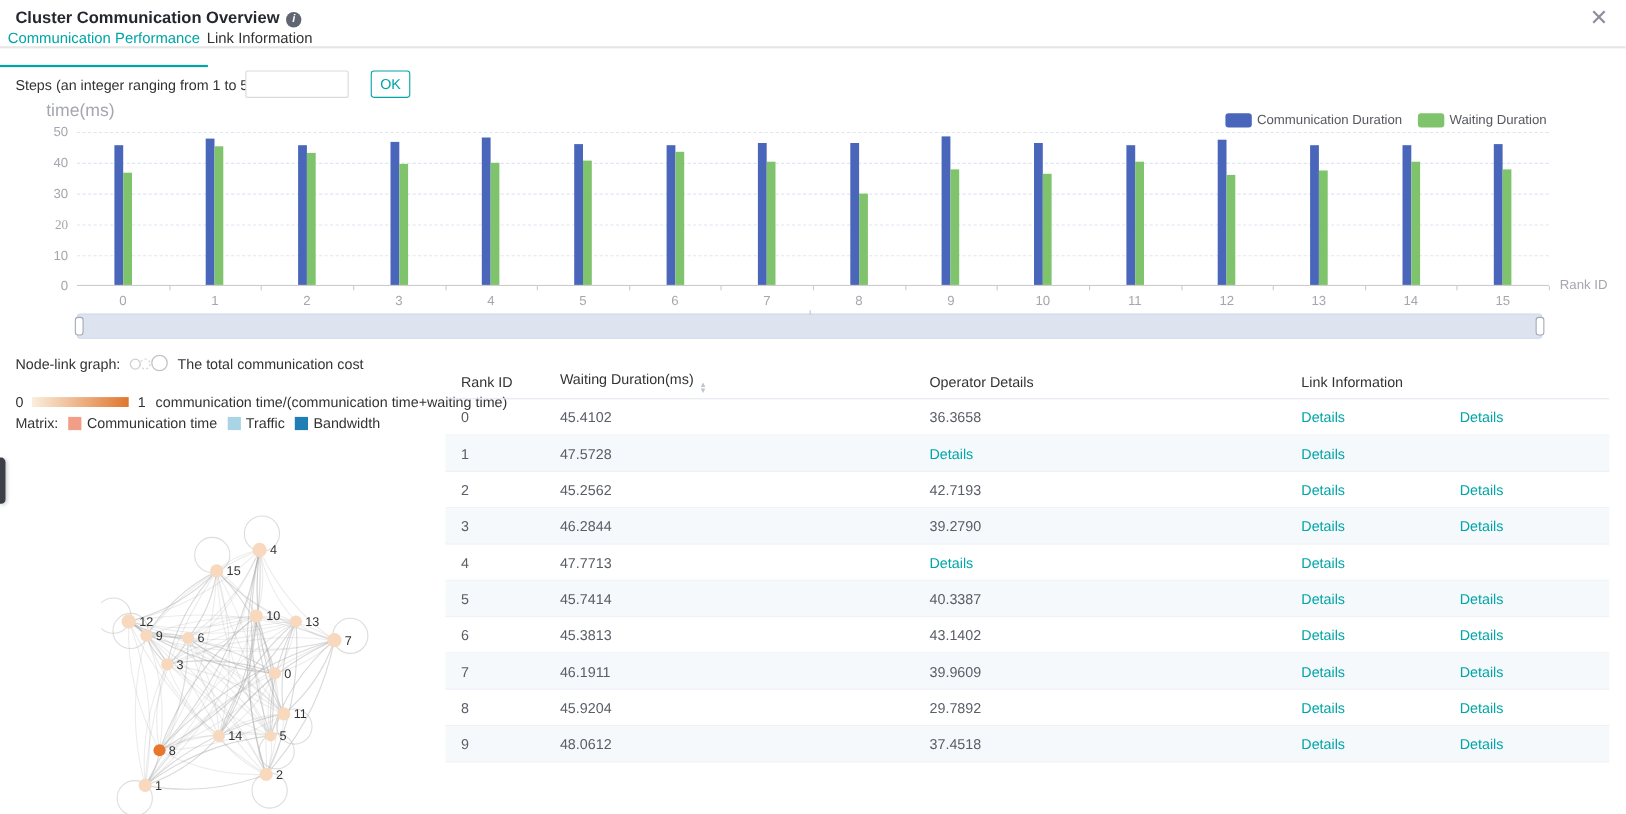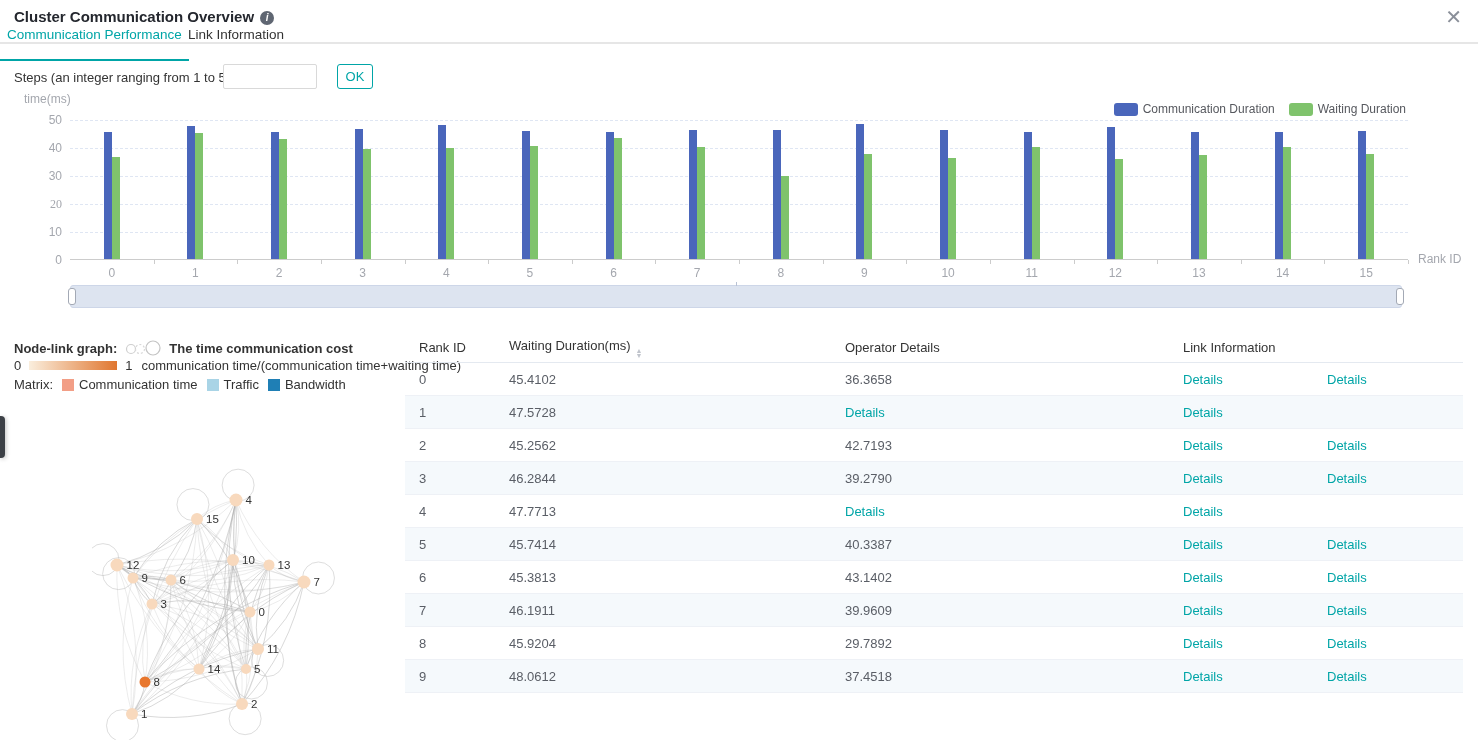--- a/index.html
+++ b/index.html
@@ -25,41 +25,41 @@
   .steps-label { position:absolute; left:14px; top:70px; font-size:13px; color:#333; }
   .steps-input { position:absolute; left:223px; top:64px; width:94px; height:25px; border:1px solid #d9d9d9;
                  border-radius:2px; font-size:13px; padding:0 6px; outline:none; }
   .ok-btn { position:absolute; left:337px; top:64px; width:36px; height:25px; background:#fff; border:1px solid #00a5a7;
             border-radius:3px; color:#00a5a7; font-size:13px; cursor:pointer; }
 
   
   .chart-legend { position:absolute; top:102px; right:72px; display:flex; gap:14px; align-items:center; }
   .legend-item { display:flex; align-items:center; gap:5px; font-size:12px; color:#56585e; cursor:pointer; }
   .legend-chip { width:24px; height:13px; border-radius:3px; }
-  .y-axis-title { position:absolute; left:24px; top:92px; font-size:12px; color:#a4a7ae;text-align:right; }
+  .y-axis-title { position:absolute; left:42px; top:92px; font-size:16px; color:#a4a7ae;text-align:right; }
   .plot { position:absolute; left:70px; top:120px; width:1338px; height:140px; border-bottom:1px solid #ccc; }
   .gridline { position:absolute; left:0; width:100%; border-top:1px dashed #dfe6f3; height:0; }
   .ytick { position:absolute; left:34px; width:28px; text-align:right; font-size:12px; color:#a4a7ae; }
   .bar-slot { position:absolute; bottom:0; display:flex; align-items:flex-end; justify-content:center; height:100%; }
   .bar { width:8px; }
   .xlabel { position:absolute; top:146px; text-align:center; font-size:12px; color:#a4a7ae; }
   .xtick { position:absolute; top:140px; width:1px; height:4px; background:#ccc; }
   .x-axis-title { position:absolute; left:1418px; top:252px; font-size:12px; color:#a4a7ae; }
 
   
   .datazoom { position:absolute; left:70px; top:285px; width:1332px; height:23px; background:#dde4f0;
               border:1px solid #cdd6e8; border-radius:3px; cursor:grab; }
   .dz-handle { position:absolute; top:2px; width:8px; height:17px; background:#fff; border:1px solid #a3a9b5;
                border-radius:3px; cursor:ew-resize; }
   .dz-left { left:-3px; } .dz-right { right:-3px; }
   .dz-notch { position:absolute; left:50%; top:-4px; width:1px; height:4px; background:#b9c2d4; }
 
   
   .nl-line { position:absolute; font-size:13px; color:#333; display:flex; align-items:center; }
-  .nl-1 { left:14px; top:337px;font-weight:bold; } .nl-2 { left:14px; top:358px; } .nl-3 { left:14px; top:377px; }
+  .nl-1 { left:14px; top:319px; } .nl-2 { left:14px; top:358px; } .nl-3 { left:14px; top:377px; }
   .grad-bar { display:inline-block; width:88px; height:9px; margin:0 8px; }
   .sq { display:inline-block; width:12px; height:12px; margin:0 5px 0 9px; }
 
   
   .graph-wrap { position:absolute; left:92px; top:460px; width:258px; height:280px; }
 
   
   .tbl { position:absolute; left:405px; top:333px; width:1058px; }
   .tbl-head { display:grid; grid-template-columns:90px 336px 338px 144px 1fr; height:30px; align-items:center;
               border-bottom:1px solid #e4e9f0; font-size:13px; color:#333; }
@@ -216,21 +216,21 @@
     <span class="dz-handle dz-right"></span>
   </div>
 
   <div class="nl-line nl-1">
     <span>Node-link graph:</span>
     <svg width="40" height="22" style="margin:0 6px">
       <circle cx="8" cy="12" r="4.5" fill="none" stroke="#cfcfcf" stroke-width="1.2"></circle>
       <circle cx="17" cy="12" r="4.5" fill="none" stroke="#d8d8d8" stroke-width="1.2" stroke-dasharray="2,2"></circle>
       <circle cx="30" cy="11" r="7" fill="none" stroke="#c4c4c4" stroke-width="1.2"></circle>
     </svg>
-    <span>The time communication cost</span>
+    <span>The total communication cost</span>
   </div>
   <div class="nl-line nl-2">
     <span>0</span>
     <span class="grad-bar" id="gradbar" style="background: linear-gradient(to right, rgb(250, 238, 221), rgb(224, 118, 47));"></span>
     <span>1</span>
     <span style="margin-left:9px">communication time/(communication time+waiting time)</span>
   </div>
   <div class="nl-line nl-3">
     <span>Matrix:</span>
     <span class="sq" style="background: rgb(242, 158, 134);"></span>

